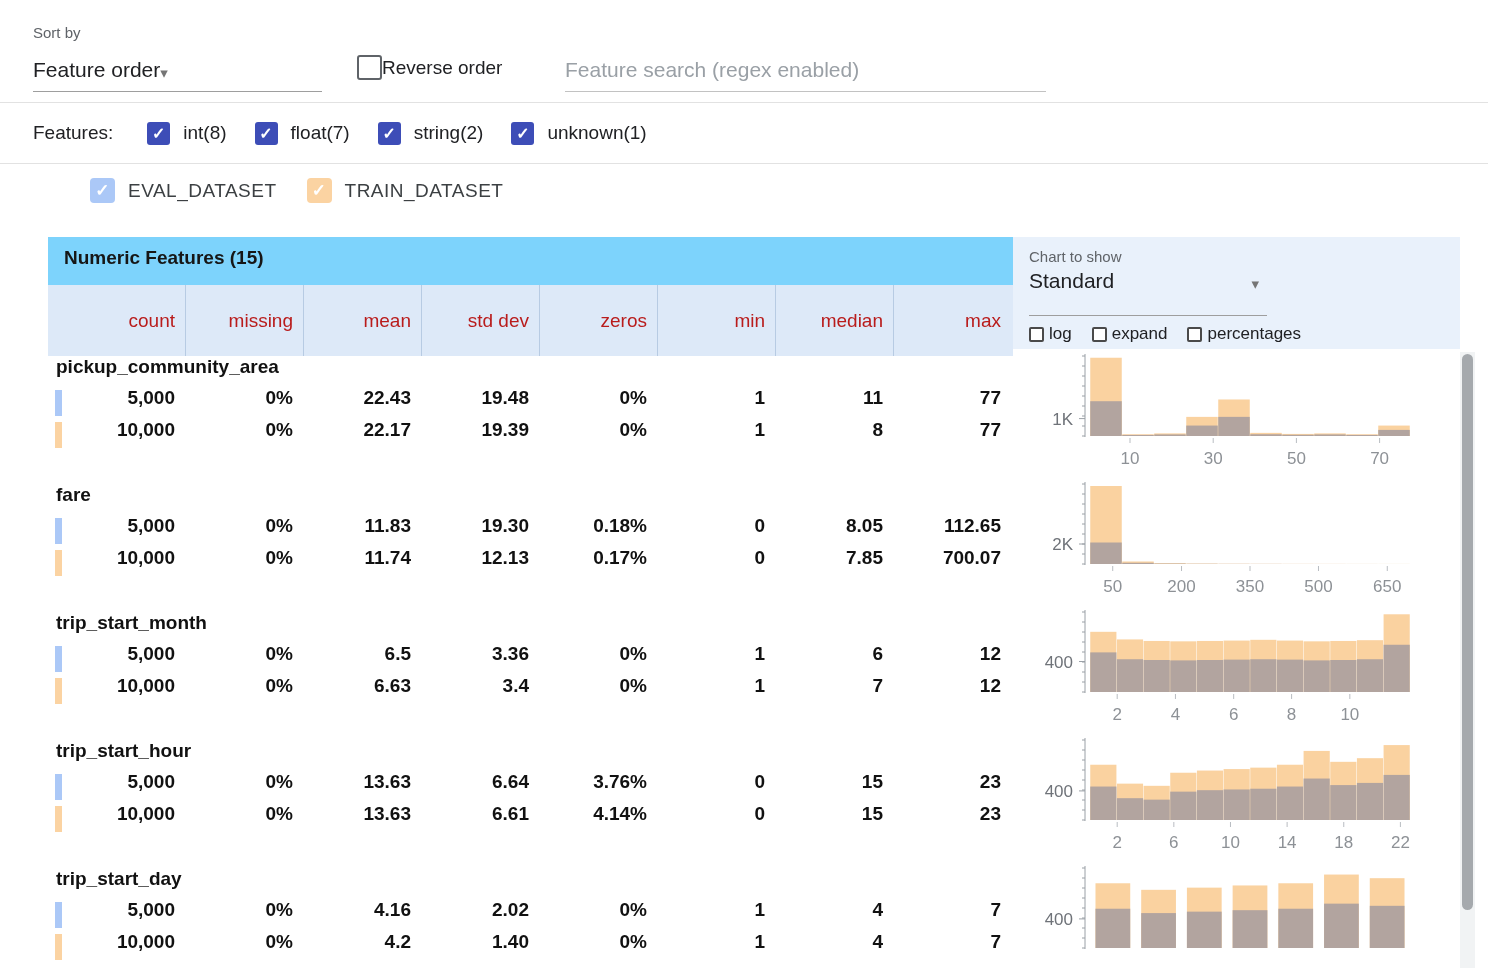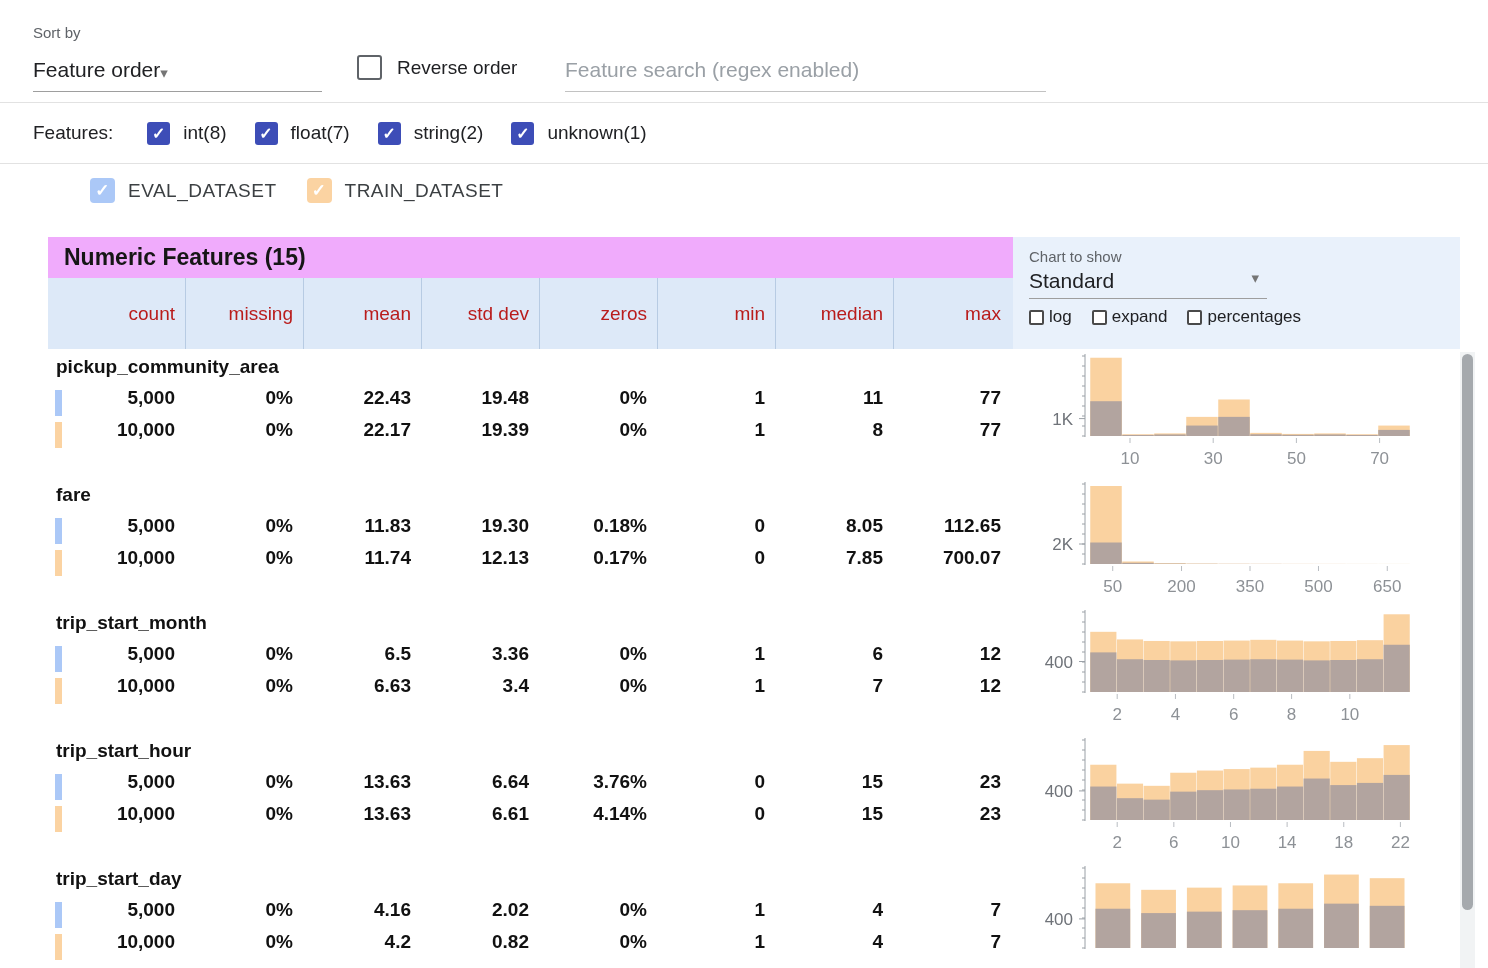--- a/index.html
+++ b/index.html
@@ -6,21 +6,21 @@
   html,body{width:1488px;height:968px;overflow:hidden;background:#fff;
     font-family:"Liberation Sans",sans-serif;color:#202124}
   .app{position:relative;width:1488px;height:968px}
 
   
   .sort-label{position:absolute;left:33px;top:24px;font-size:15px;color:#5f6368}
   .sort-select{position:absolute;left:33px;top:50px;width:289px;height:42px;
     font-size:21px;color:#202124;border-bottom:1px solid #9e9e9e;cursor:pointer;
     display:flex;align-items:flex-end;padding-bottom:9px}
   .dd-arrow{color:#757575;font-size:15px;padding-right:8px}
-  .reverse{position:absolute;left:357px;top:55px;display:flex;align-items:center;gap:15px;
+  .reverse{position:absolute;left:357px;top:55px;display:flex;align-items:center;
     font-size:19px;cursor:pointer}
   .search{position:absolute;left:565px;top:48px;width:481px;height:44px;border:none;
     border-bottom:1px solid #c2c2c2;font-size:21px;color:#202124;outline:none;
     font-family:"Liberation Sans",sans-serif;background:transparent}
   .search::placeholder{color:#9aa0a6}
   .divider{position:absolute;left:0;width:1488px;height:1px;background:#e2e2e2}
   .d1{top:102px}.d2{top:163px}
 
   
   .box{display:inline-flex;align-items:center;justify-content:center;flex:none;
@@ -37,32 +37,32 @@
 
   
   .legend{position:absolute;left:90px;top:168px;height:45px;display:flex;align-items:center}
   .ds{display:flex;align-items:center;gap:13px;margin-right:30px;font-size:19px;
     color:#3c4043;cursor:pointer;letter-spacing:.5px}
 
   
   .tablewrap{position:absolute;left:48px;top:237px;width:1412px}
   .thead{display:flex}
   .thead-left{width:965px}
-  .title-bar{height:41px;background:#f0abfc;font-size:23px;font-weight:bold;
+  .title-bar{height:48px;background:#7dd3fc;font-size:19px;font-weight:bold;
     line-height:41px;padding-left:16px;color:#161616}
   .colhead{height:71px;background:#dde9f8;display:grid;
     grid-template-columns:137px repeat(7,118px);align-items:center}
   .colhead div{text-align:right;padding-right:10px;font-size:19px;color:#b91c1c;
     height:71px;line-height:71px}
   .colhead div + div{border-left:1px solid #b7cbe3}
   .chart-panel{width:447px;height:112px;background:#e9f1fb;padding:11px 0 0 16px}
   .cp-title{font-size:15px;color:#5f6368}
   .cp-select{width:238px;margin-top:4px;font-size:21px;color:#202124;cursor:pointer;
     border-bottom:1px solid #9e9e9e;display:flex;justify-content:space-between;
-    padding-bottom:5px}
+    align-items:flex-end;padding-bottom:22px}
   .cp-toggles{margin-top:8px;display:flex;align-items:center;gap:20px}
   .tg{display:flex;align-items:center;gap:5px;font-size:17px;cursor:pointer}
 
   
   .features{position:absolute;left:48px;top:350px;width:1412px}
   .fblock{height:128px;display:flex}
   .stats{width:965px}
   .fname{margin:2px 0 0 8px;height:30px;line-height:30px;font-size:19px;font-weight:bold;color:#111}
   .srow{height:32px;display:grid;grid-template-columns:137px repeat(7,118px);align-items:center}
   .scell{position:relative;text-align:right;padding-right:10px;font-size:19px;
@@ -470,21 +470,21 @@
             <div class="scell">2.02</div>
             <div class="scell">0%</div>
             <div class="scell">1</div>
             <div class="scell">4</div>
             <div class="scell">7</div>
           </div>
           <div class="srow">
             <div class="scell">10,000<span class="swatch" style="background: rgb(251, 211, 162);"></span></div>
             <div class="scell">0%</div>
             <div class="scell">4.2</div>
-            <div class="scell">0.82</div>
+            <div class="scell">1.40</div>
             <div class="scell">0%</div>
             <div class="scell">1</div>
             <div class="scell">4</div>
             <div class="scell">7</div>
           </div>
         </div>
         <div class="fchart">
           <svg width="447" height="126">
             <rect x="82.48571428571428" y="19.27272727272728" width="34.74285714285715" height="64.72727272727272" fill="#fad2a0"></rect>
             <rect x="128.20000000000002" y="25.818181818181813" width="34.74285714285715" height="58.18181818181819" fill="#fad2a0"></rect>

